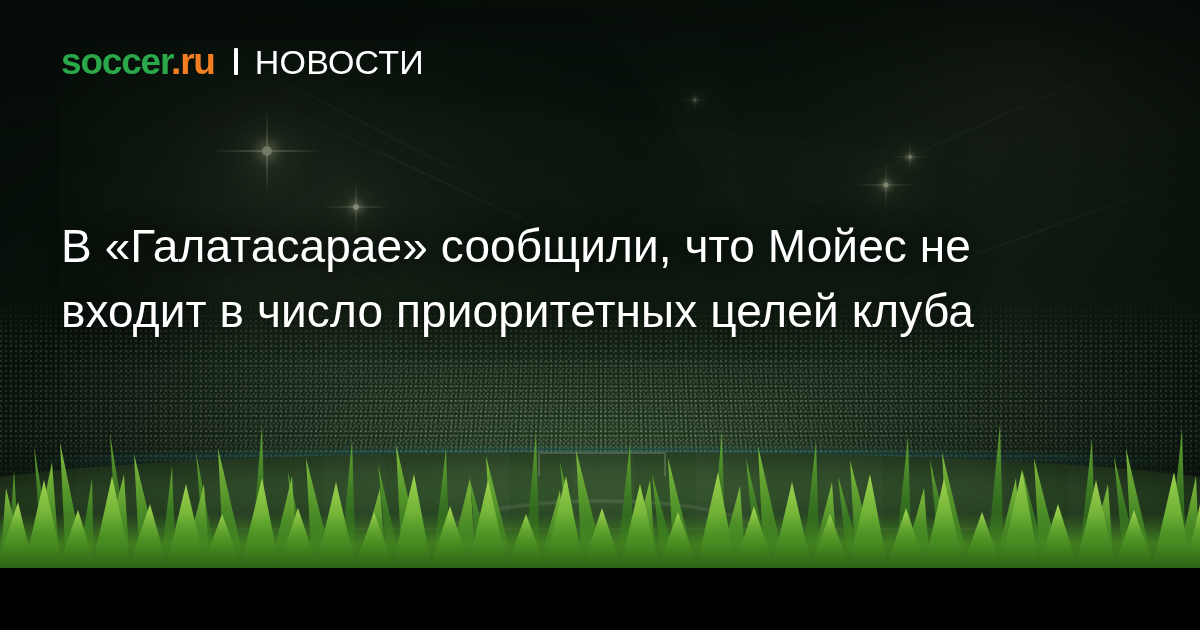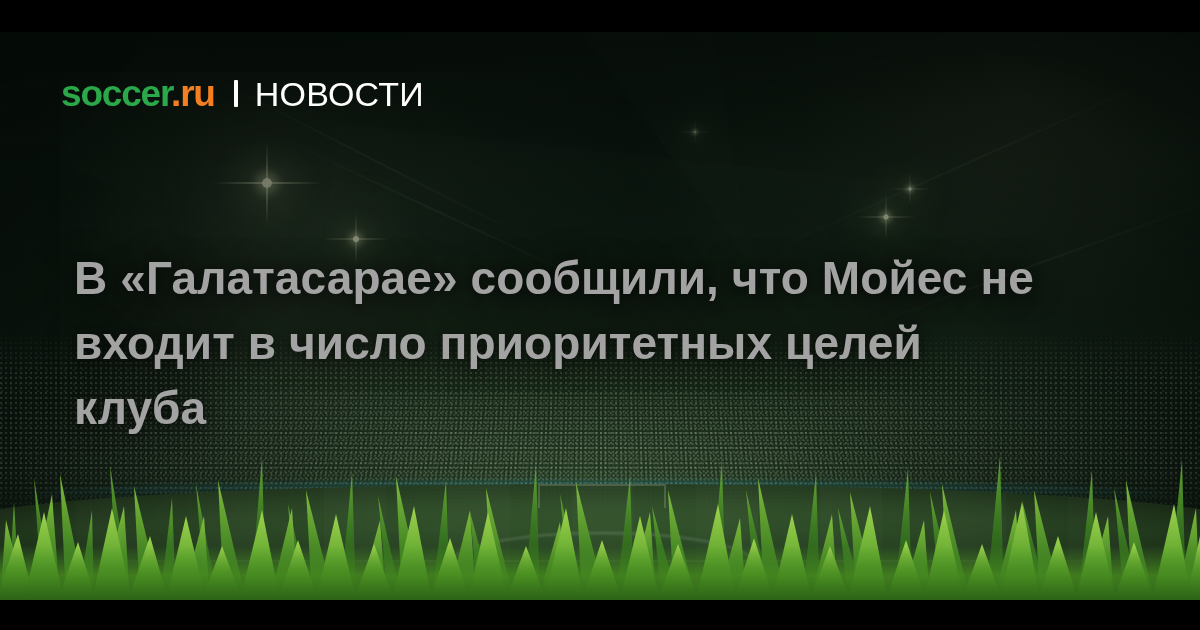--- a/index.html
+++ b/index.html
@@ -12,21 +12,20 @@
     font-family: "Liberation Sans", "DejaVu Sans", sans-serif;
   }
 
   .share-card {
     position: relative;
     width: 1200px;
     height: 568px;
     overflow: hidden;
     background: #0a150e;
     isolation: isolate;
-    margin-top: 32px;
   }
 
   
   .bg-layer {
     position: absolute;
     inset: 0;
     pointer-events: none;
   }
 
   
@@ -242,27 +241,27 @@
   .brand-section {
     color: #ffffff;
     font-size: 34px;
     font-weight: normal;
     letter-spacing: .2px;
     line-height: 1;
   }
 
   .headline {
     position: absolute;
-    left: 74px;
+    left: 61px;
     top: 214px;
     width: 960px;
     margin: 0;
-    color: #a3a3a3;
+    color: #ffffff;
     font-size: 46px;
-    font-weight: bold;
+    font-weight: normal;
     line-height: 65px;
     letter-spacing: .1px;
     text-shadow: 0 2px 12px rgba(0,0,0,.55), 0 0 34px rgba(0,0,0,.35);
   }
 </style>
 </head>
 <body>
 
 <div class="share-card">
 

